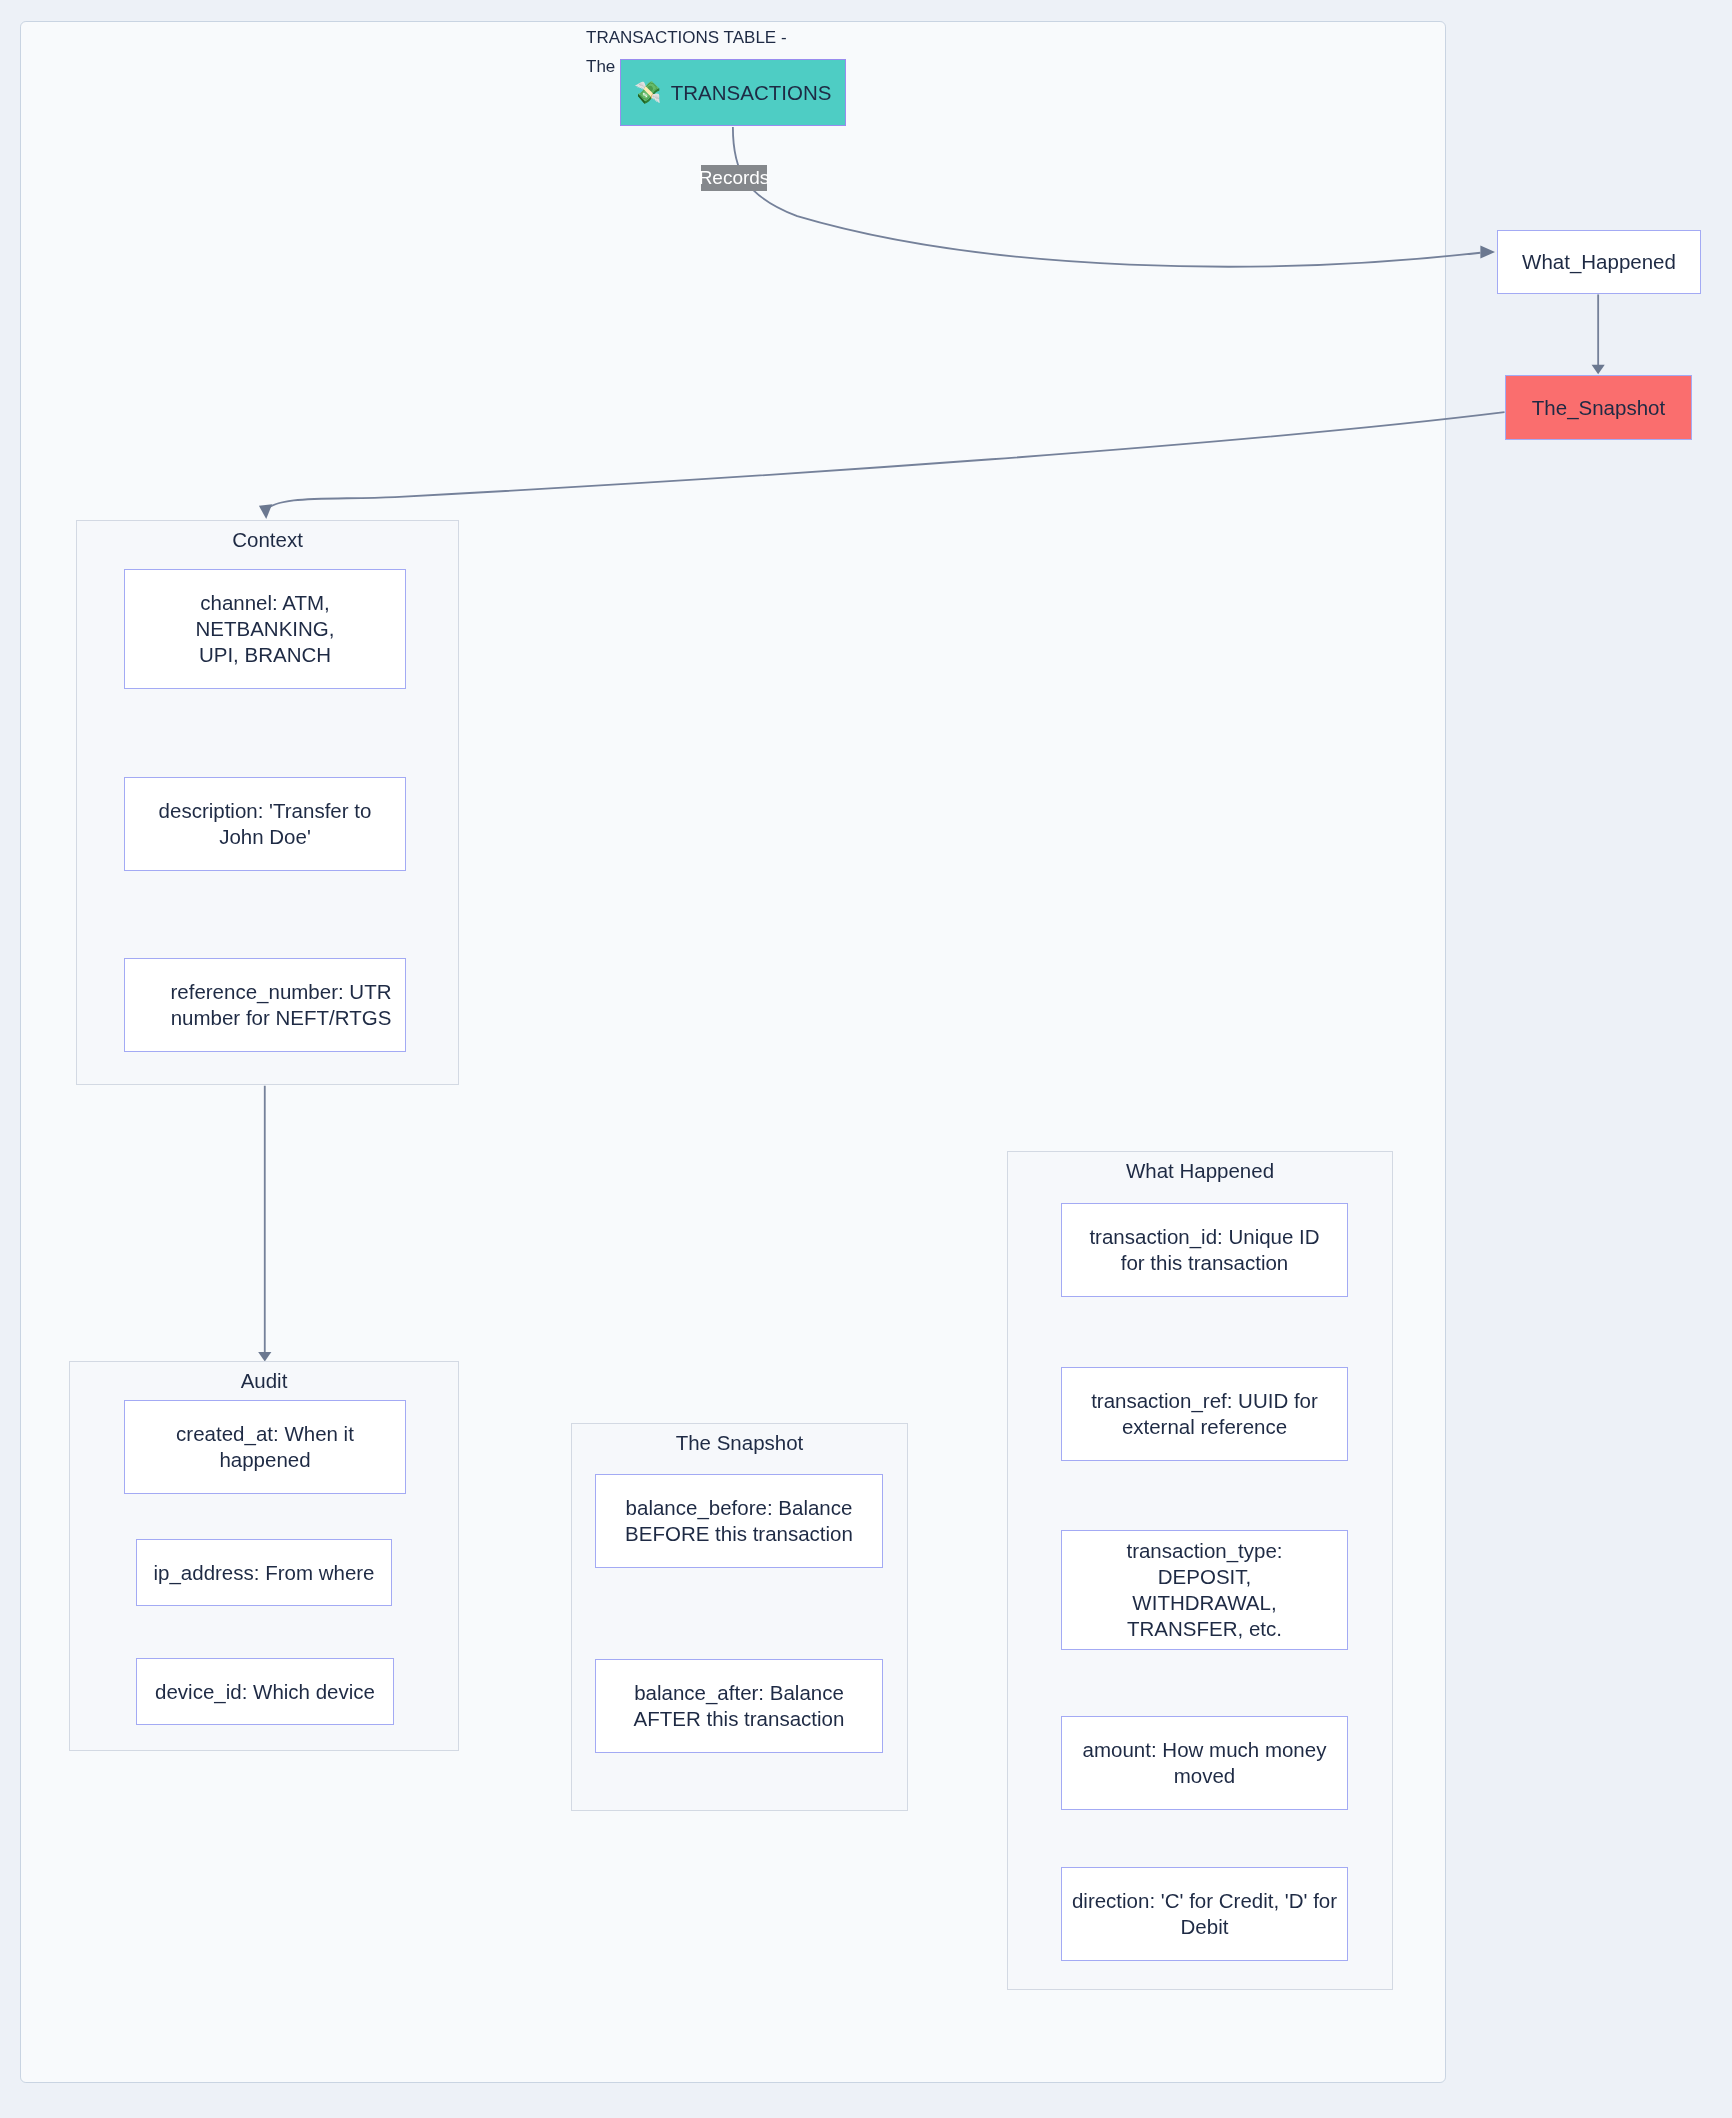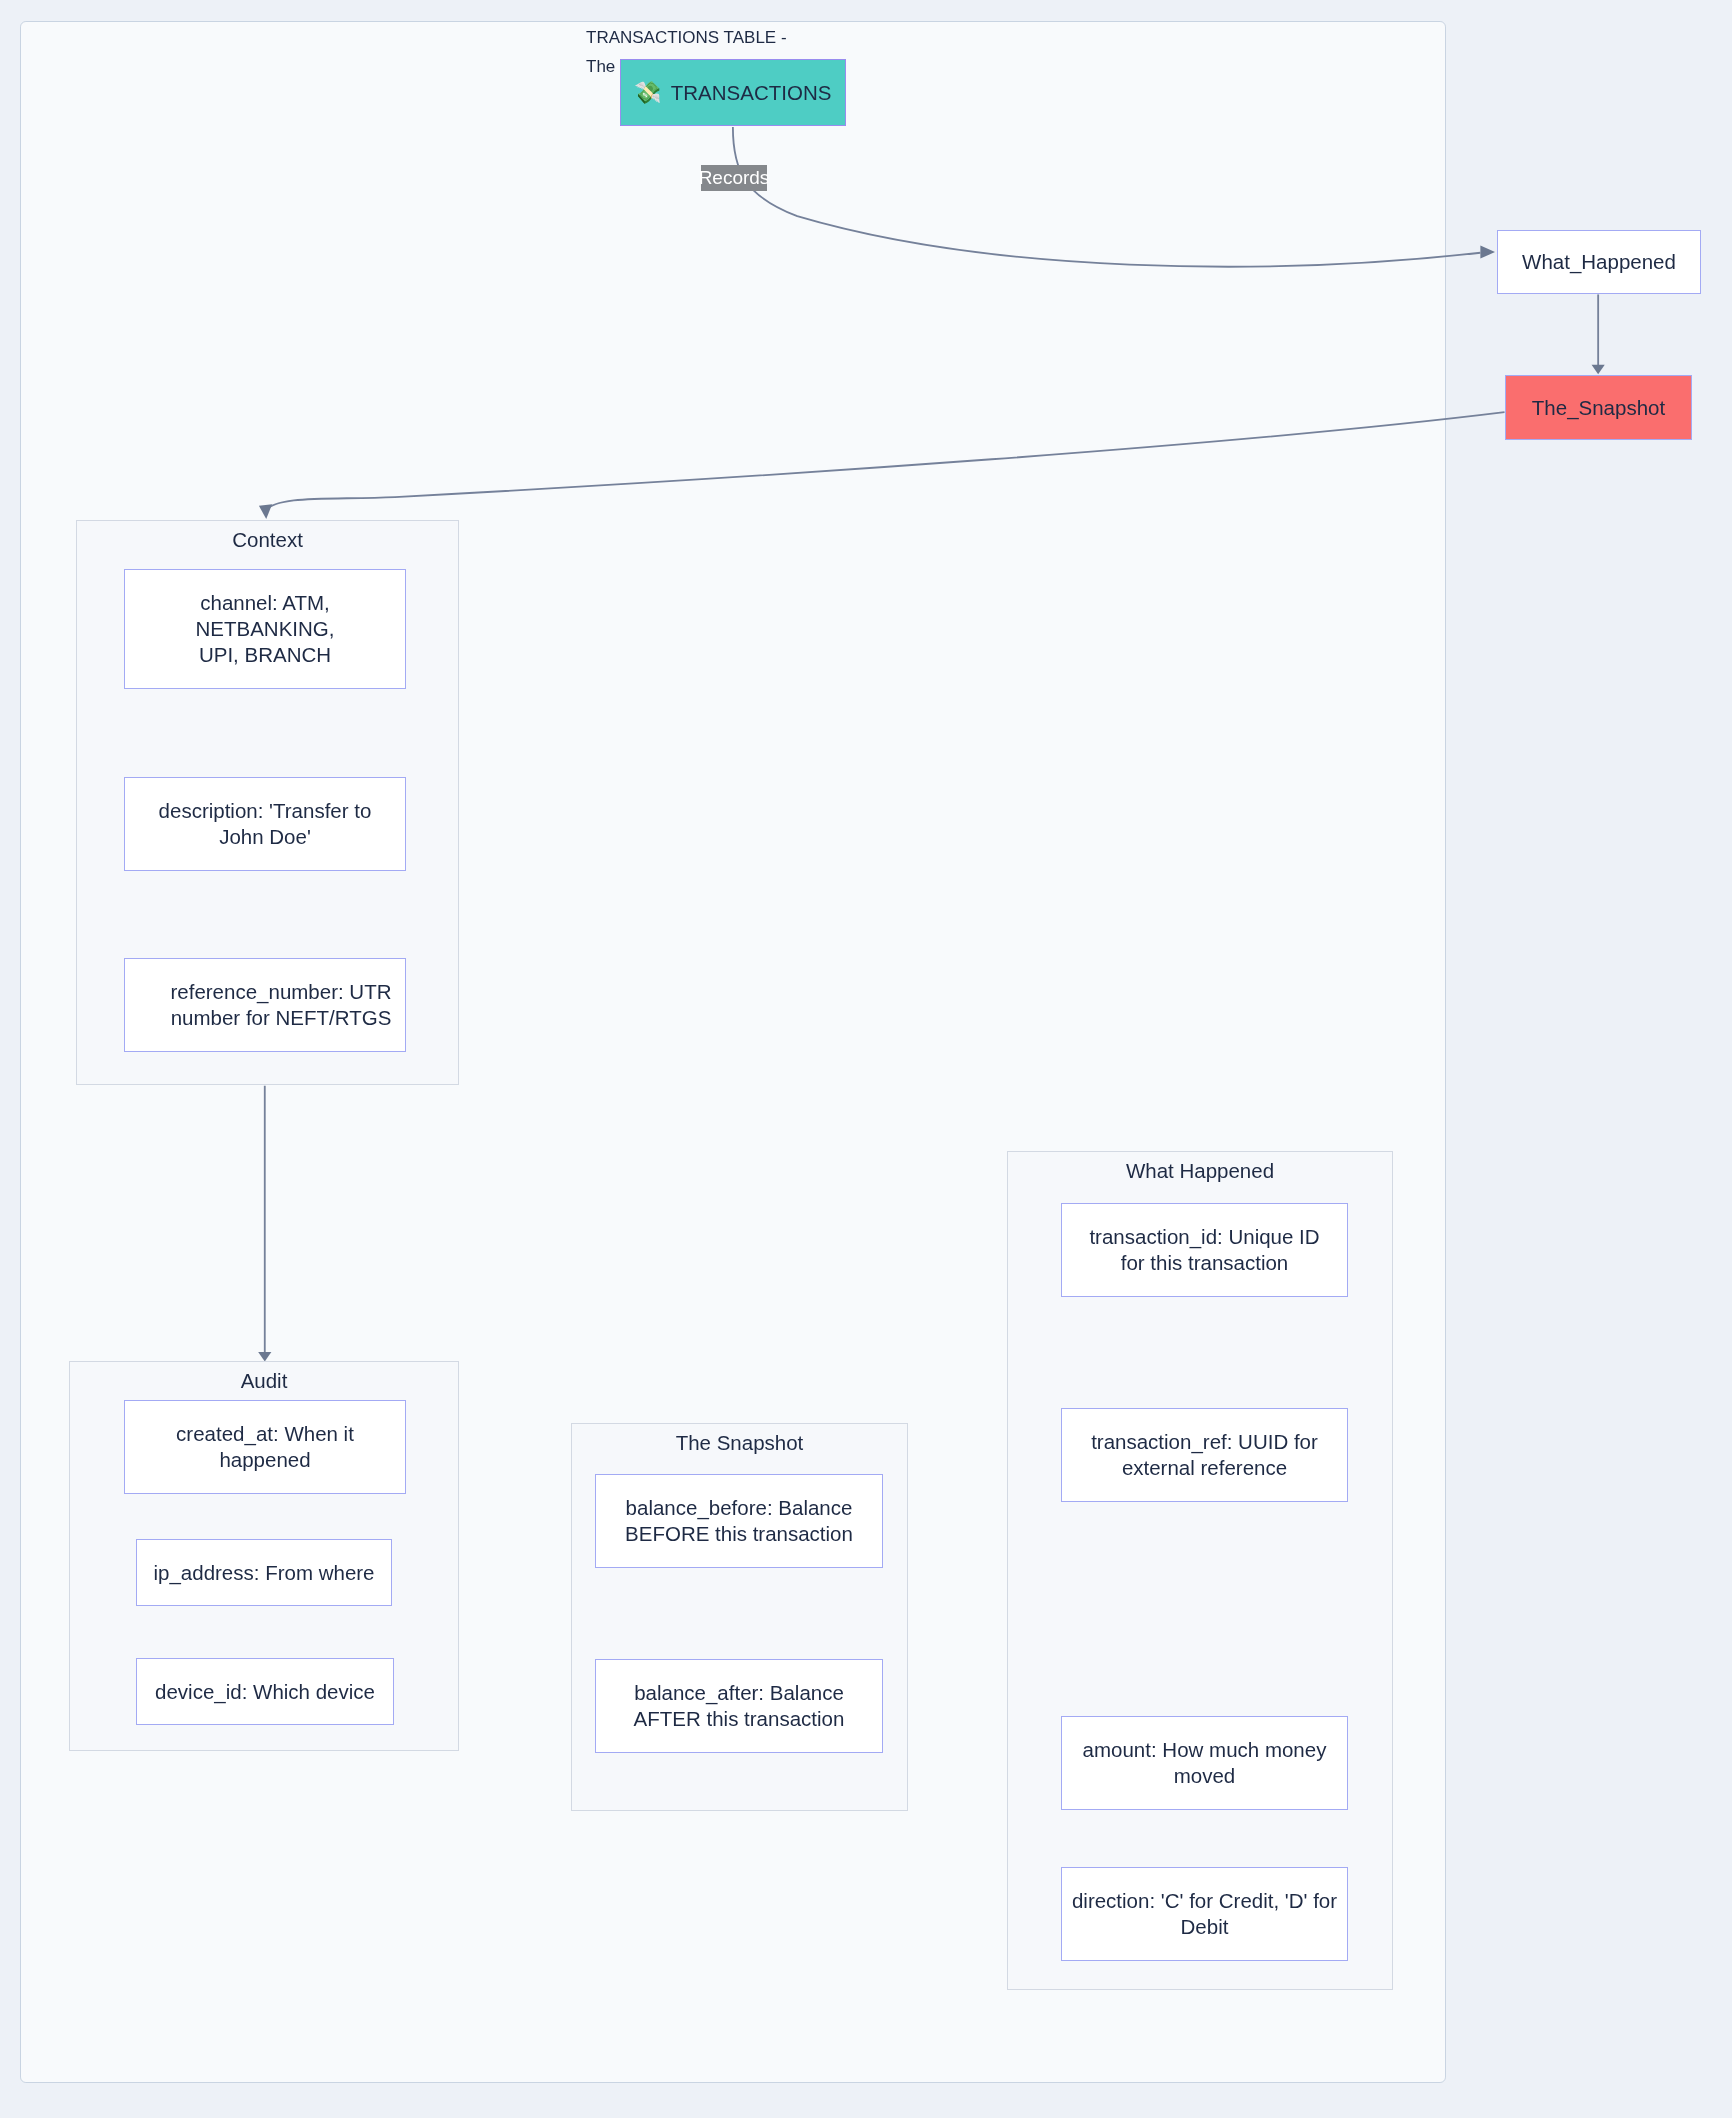--- a/index.html
+++ b/index.html
@@ -121,22 +121,25 @@
   <div class="node" style="left:595px;top:1659px;width:288px;height:94px;">
     <span class="box-label" style="max-width:241px;">balance_after: Balance AFTER this transaction</span>
   </div>
 
   <div class="subgraph" style="left:1007px;top:1151px;width:386px;height:839px;">
     <div class="sg-title">What Happened</div>
   </div>
   <div class="node" style="left:1061px;top:1203px;width:287px;height:94px;">
     <span class="box-label" style="max-width:249px;">transaction_id: Unique ID for this transaction</span>
   </div>
-  <div class="node" style="left:1061px;top:1367px;width:287px;height:94px;margin-top:41px;">
+  <div class="node" style="left:1061px;top:1367px;width:287px;height:94px;">
     <span class="box-label" style="max-width:249px;">transaction_ref: UUID for external reference</span>
+  </div>
+  <div class="node" style="left:1061px;top:1530px;width:287px;height:120px;">
+    <span class="box-label" style="max-width:227px;">transaction_type: DEPOSIT, WITHDRAWAL, TRANSFER, etc.</span>
   </div>
   <div class="node" style="left:1061px;top:1716px;width:287px;height:94px;">
     <span class="box-label" style="max-width:249px;">amount: How much money moved</span>
   </div>
   <div class="node" style="left:1061px;top:1867px;width:287px;height:94px;">
     <span class="box-label" style="max-width:278px;">direction: 'C' for Credit, 'D' for Debit</span>
   </div>
 
 </div>
 

